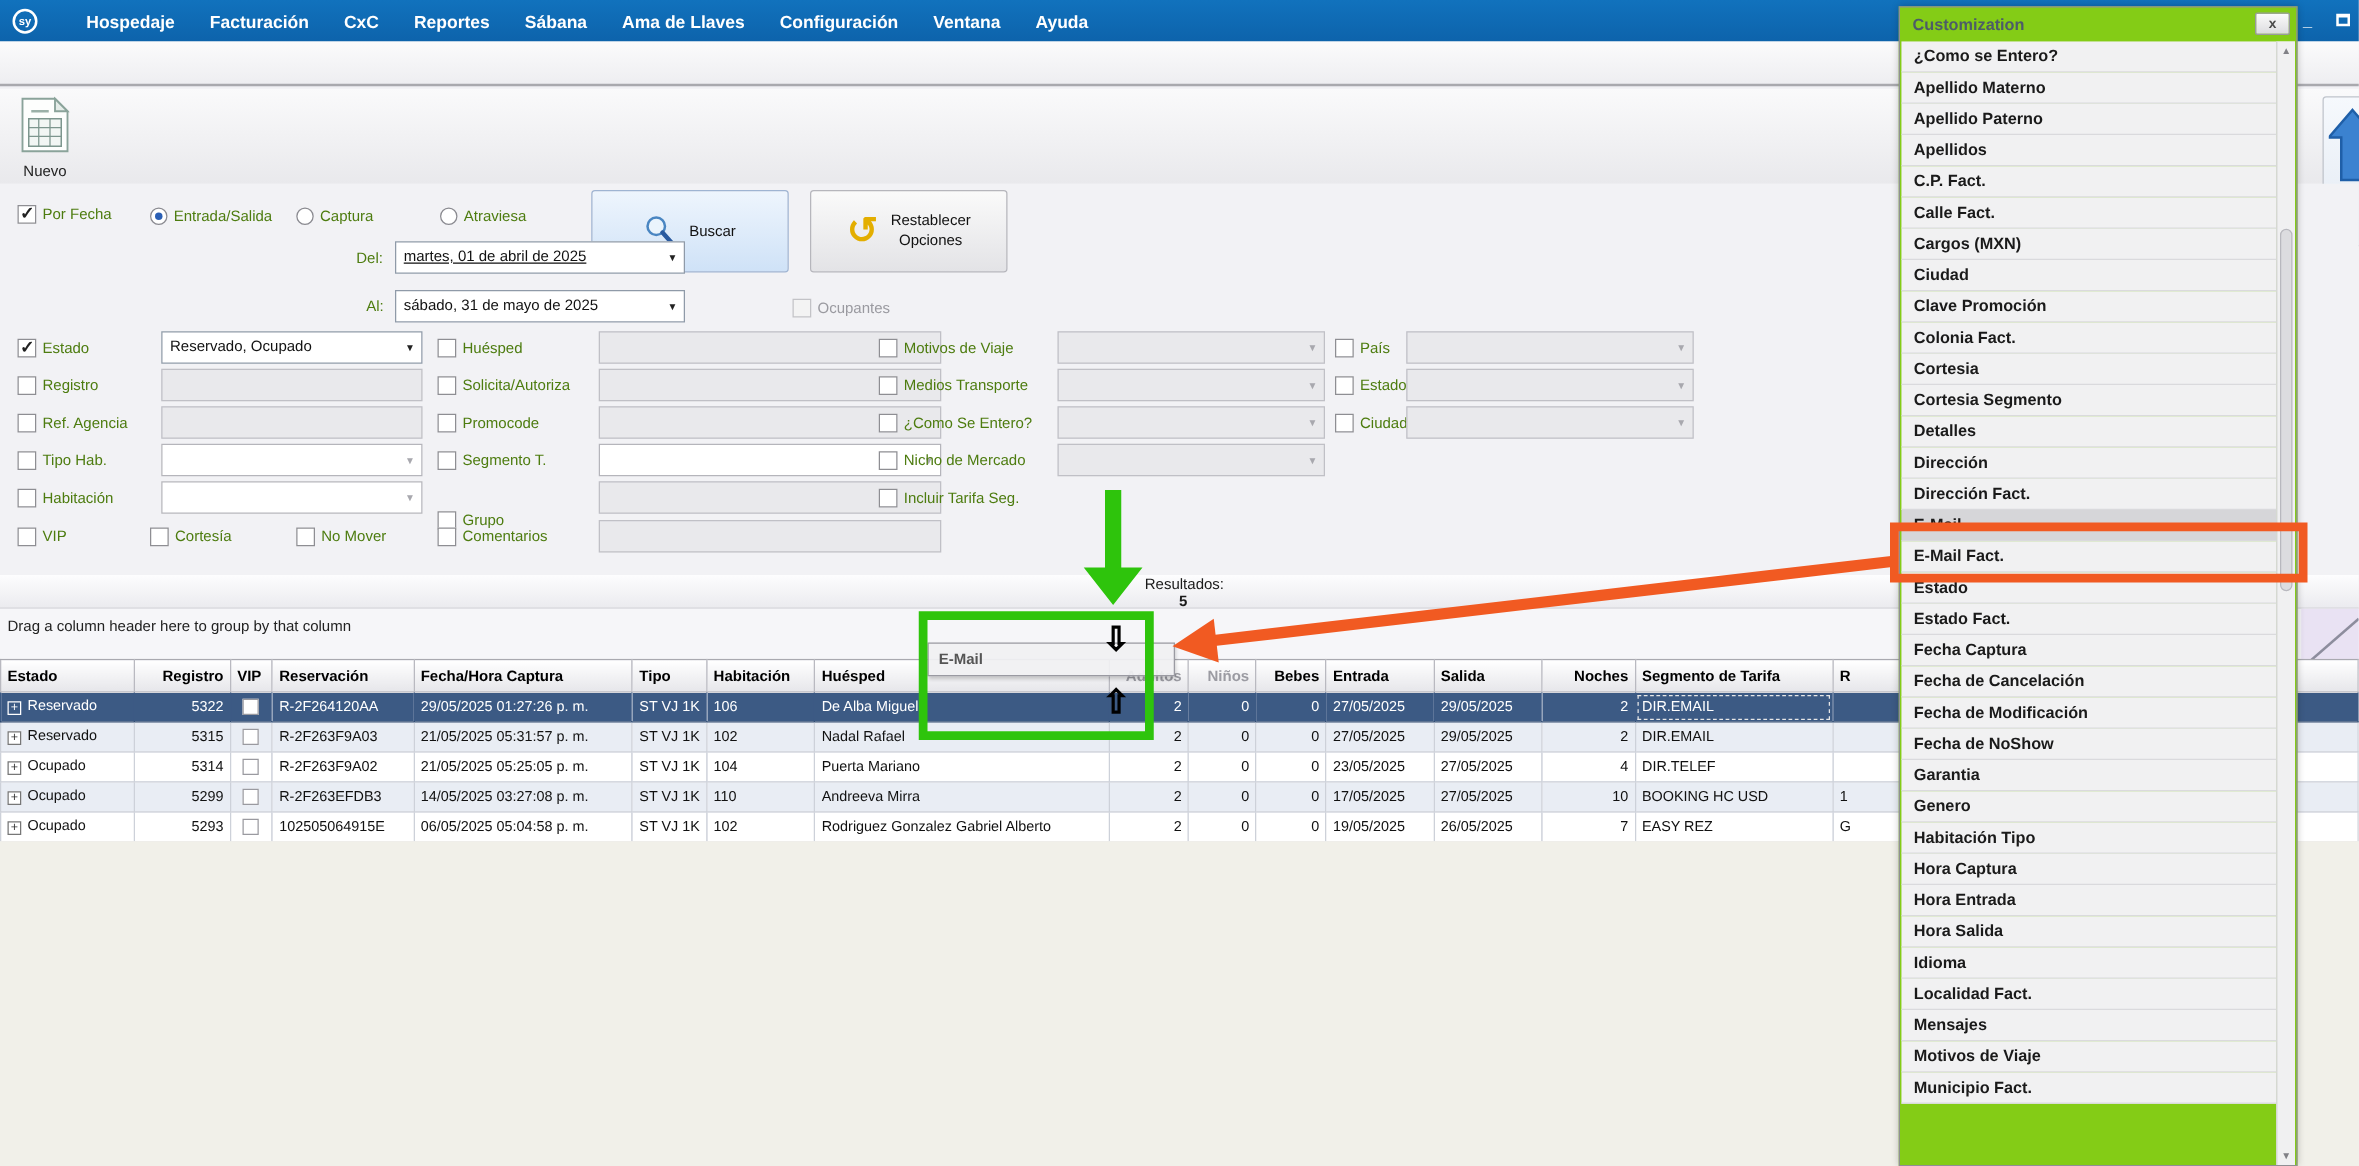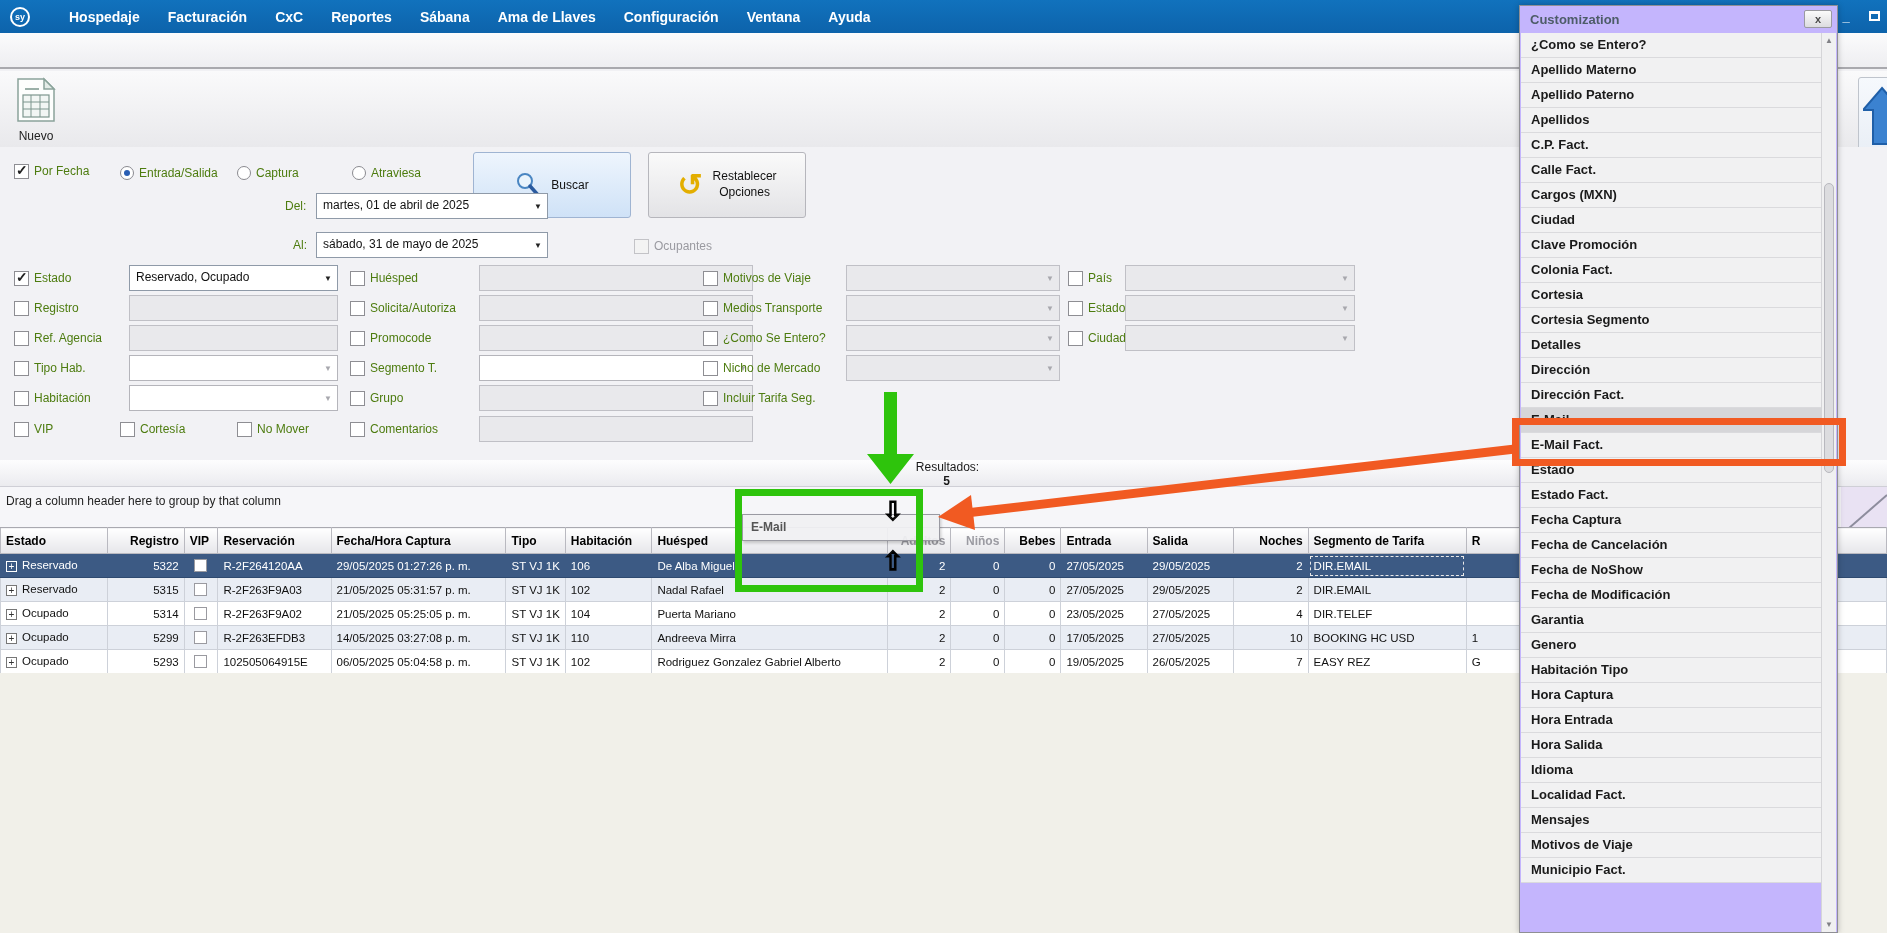--- a/index.html
+++ b/index.html
@@ -81,21 +81,21 @@
   #below-grid { position:absolute; left:0; top:673px; width:1887px; height:260px; background:#f1f0e9; }
 
   
   #drag-header { position:absolute; left:742px; top:514px; width:198px; height:27px; z-index:6;
      background:rgba(240,240,242,0.93); border:1px solid #9a9aa2; box-shadow:1px 2px 3px rgba(0,0,0,0.2);
      font-size:12px; font-weight:bold; color:#555; padding:5px 0 0 8px; }
   .drop-arrow { position:absolute; z-index:7; font-size:26px; color:#fff; -webkit-text-stroke:1.3px #000; line-height:1; }
 
   
   #cust-panel { position:absolute; left:1519px; top:5px; width:319px; height:928px; z-index:10;
-     background:#c4b5fd; border:1px solid #8f8f94; box-shadow:0 0 6px rgba(0,0,0,0.25); }
+     background:#84cc16; border:1px solid #8f8f94; box-shadow:0 0 6px rgba(0,0,0,0.25); }
   #cust-title { position:absolute; left:0; top:0; width:100%; height:27px; padding:6px 0 0 10px;
      font-size:13px; font-weight:bold; color:#4d5c68; }
   #cust-close { position:absolute; right:5px; top:4px; width:28px; height:18px; border:1px solid #9a9aa0; border-radius:2px;
      background:linear-gradient(#fbfbfb,#dcdcdf); font-size:11px; font-weight:bold; color:#4a4a4a;
      display:flex; align-items:center; justify-content:center; cursor:pointer; }
   #cust-list { position:absolute; left:1px; top:27px; right:16px; bottom:0; overflow:hidden; }
   .cust-item { height:25px; border-bottom:1px solid #dadadd; font-size:13px; font-weight:bold; color:#1a1a1a;
      padding:4px 0 0 10px; cursor:pointer; background:#f1f1f2; }
   .cust-item.hl { background:#d6d6d9; }
   #cust-scroll { position:absolute; right:1px; top:27px; width:15px; bottom:0; background:#f0f0f1; border-left:1px solid #d5d5d8; }
@@ -175,21 +175,21 @@
     </svg>
     <span>Buscar</span>
   </div>
   <div class="btn" id="restablecer-btn">
     <span class="undo">↺</span>
     <span class="btn-label2"><span>Restablecer</span><br>
     <span>Opciones</span></span>
   </div>
 
   <span class="lbl abs" style="left:285px; top:52px;">Del:</span>
-  <div class="fld" style="left:316px; top:46px; width:232px;">
+  <div class="fld" style="left:316px; top:46px; width:232px;text-decoration:underline;">
     <span>martes, 01 de abril de 2025</span><span class="arr">▼</span>
   </div>
   <span class="lbl abs" style="left:293px; top:91px;">Al:</span>
   <div class="fld" style="left:316px; top:85px; width:232px;">
     <span>sábado, 31 de mayo de 2025</span><span class="arr">▼</span>
   </div>
   <div class="fitem" style="left:634px; top:90px;">
     <span class="chk dis"></span>
     <span class="lbl dis">Ocupantes</span>
   </div>
@@ -293,21 +293,21 @@
       <span class="arr">▼</span>
     </div>
 
   <div class="fitem" style="left:14px; top:242px;">
     <span class="chk"></span>
     <span class="lbl">Habitación</span>
   </div>
   <div class="fld soft" style="left:129px; top:238px; width:209px; border-color:#b5b5bb;">
       <span class="arr">▼</span>
     </div>
-  <div class="fitem" style="left:350px; top:242px;">
+  <div class="fitem" style="left:350px; top:260px;">
     <span class="chk"></span>
     <span class="lbl">Grupo</span>
   </div>
   <div class="fld dis" style="left:479px; top:238px; width:274px;"></div>
   <div class="fitem" style="left:703px; top:242px;">
     <span class="chk"></span>
     <span class="lbl">Incluir Tarifa Seg.</span>
   </div>
 
   <div class="fitem" style="left:14px; top:273px;">
@@ -523,22 +523,22 @@
       <div class="cust-item">Cortesia Segmento</div>
       <div class="cust-item">Detalles</div>
       <div class="cust-item">Dirección</div>
       <div class="cust-item">Dirección Fact.</div>
       <div class="cust-item hl">E-Mail</div>
       <div class="cust-item">E-Mail Fact.</div>
       <div class="cust-item">Estado</div>
       <div class="cust-item">Estado Fact.</div>
       <div class="cust-item">Fecha Captura</div>
       <div class="cust-item">Fecha de Cancelación</div>
+      <div class="cust-item">Fecha de Modificación</div>
       <div class="cust-item">Fecha de NoShow</div>
-      <div class="cust-item">Fecha de Modificación</div>
       <div class="cust-item">Garantia</div>
       <div class="cust-item">Genero</div>
       <div class="cust-item">Habitación Tipo</div>
       <div class="cust-item">Hora Captura</div>
       <div class="cust-item">Hora Entrada</div>
       <div class="cust-item">Hora Salida</div>
       <div class="cust-item">Idioma</div>
       <div class="cust-item">Localidad Fact.</div>
       <div class="cust-item">Mensajes</div>
       <div class="cust-item">Motivos de Viaje</div>

